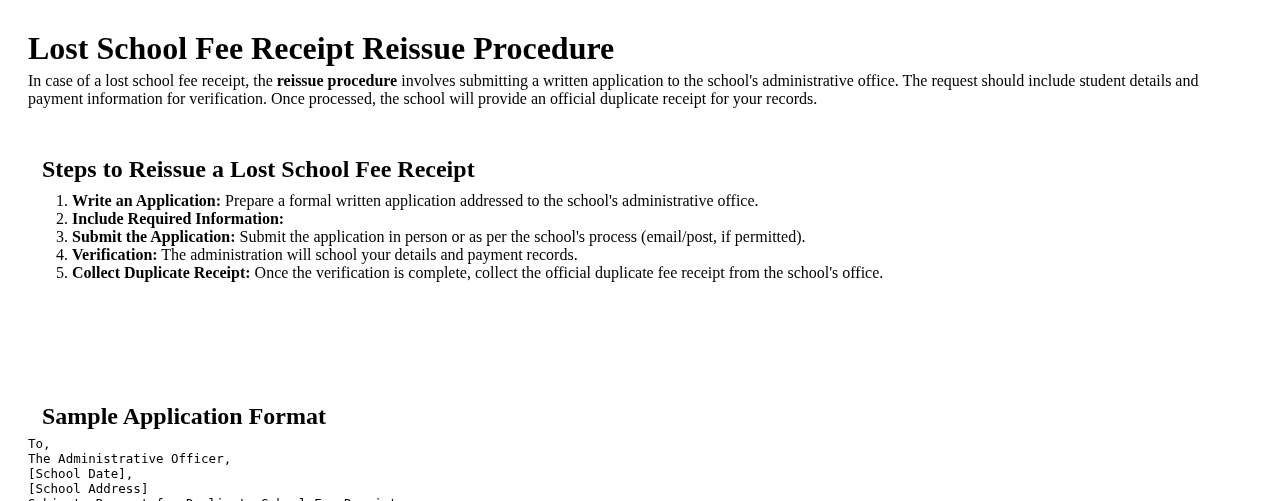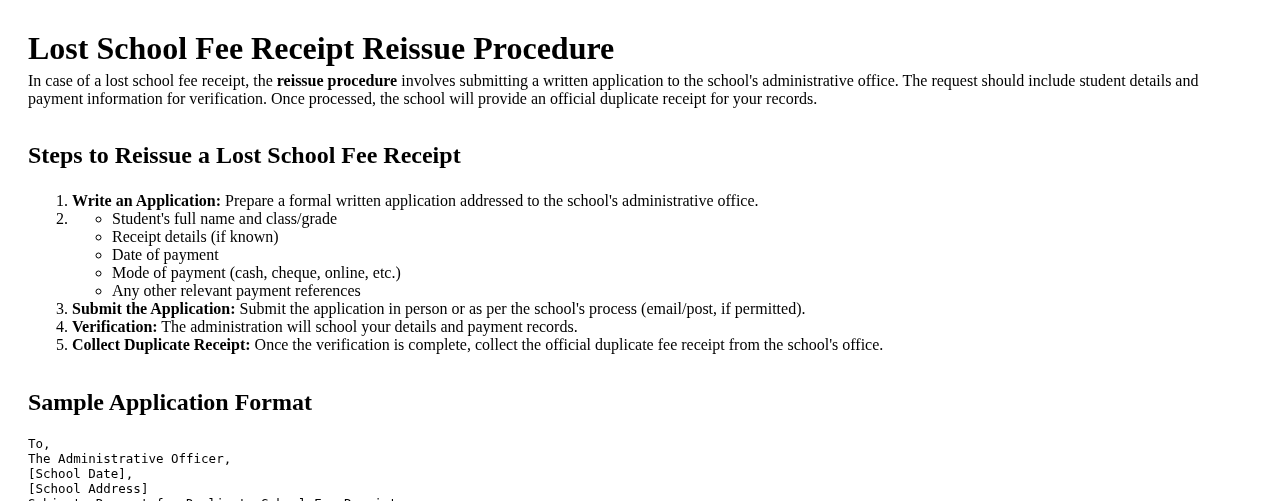--- a/index.html
+++ b/index.html
@@ -10,21 +10,21 @@
       font-size: 16px;
       line-height: 18px;
     }
     .page { padding: 0 28px; }
     h1 {
       font-size: 32px; font-weight: bold; margin: 0;
       position: absolute; top: 30px; left: 28px; line-height: 36px;
     }
     .intro { position: absolute; top: 72px; left: 28px; width: 1190px; margin: 0; }
     h2 {
-      font-size: 24px; font-weight: bold; margin: 0; line-height: 28px; position: absolute; left: 28px;
+      font-size: 24px; font-weight: bold; margin: 14px; line-height: 28px; position: absolute; left: 28px;
     }
     #h-steps { top: 141px; }
     #h-sample { top: 388px; }
     ol.steps {
       position: absolute; top: 188px; left: 28px; margin: 4px; padding-left: 40px;
     }
     ol.steps li { margin: 0; }
     ul.sub { list-style-type: circle; margin: 0; padding-left: 40px; }
     pre.sample {
       position: absolute; top: 436px; left: 28px; margin: 0;
@@ -38,28 +38,21 @@
 
 <div class="page">
   <h1>Lost School Fee Receipt Reissue Procedure</h1>
 
   <p class="intro"><span>In case of a lost school fee receipt, the </span><b>reissue procedure</b><span> involves submitting a written application to the school's administrative office. The request should include student details and payment information for verification. Once processed, the school will provide an official duplicate receipt for your records.</span></p>
 
   <h2 id="h-steps">Steps to Reissue a Lost School Fee Receipt</h2>
 
   <ol class="steps">
     <li><b>Write an Application:</b><span> Prepare a formal written application addressed to the school's administrative office.</span></li>
-    <li>
-      <ul class="sub">
-        <li>Student's full name and class/grade</li>
-        <li>Receipt details (if known)</li>
-        <li>Date of payment</li>
-        <li>Mode of payment (cash, cheque, online, etc.)</li>
-        <li>Any other relevant payment references</li>
-      </ul>
+    <li><b>Include Required Information:</b>
     </li>
     <li><b>Submit the Application:</b><span> Submit the application in person or as per the school's process (email/post, if permitted).</span></li>
     <li><b>Verification:</b><span> The administration will school your details and payment records.</span></li>
     <li><b>Collect Duplicate Receipt:</b><span> Once the verification is complete, collect the official duplicate fee receipt from the school's office.</span></li>
   </ol>
 
   <h2 id="h-sample">Sample Application Format</h2>
 
   <pre class="sample"><span>To,</span>
 <span>The Administrative Officer,</span>

